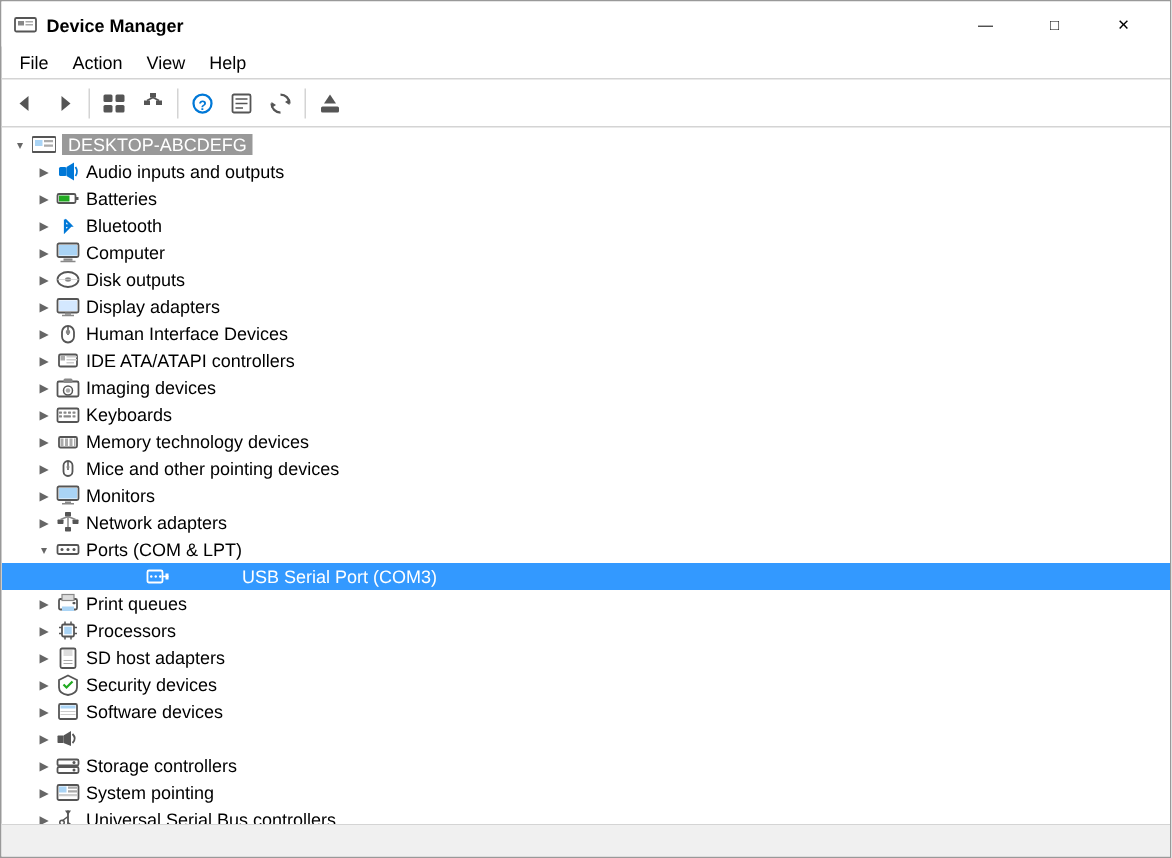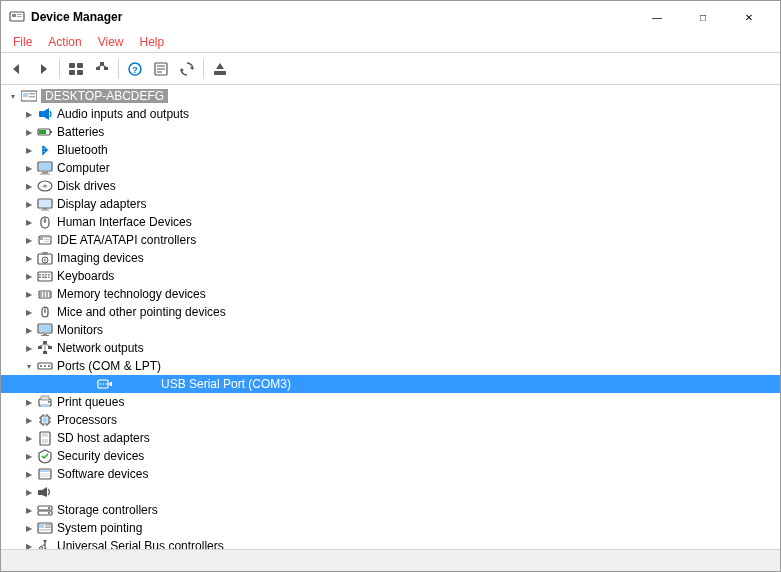--- a/index.html
+++ b/index.html
@@ -58,21 +58,21 @@
       display: flex;
       padding: 2px 4px;
       border-bottom: 1px solid #d4d4d4;
       height: 22px;
       align-items: center;
     }
     .menu-item {
       padding: 2px 8px;
       cursor: pointer;
       font-size: 12px;
-      color: #ef4444;
+      color: #000000;
       text-decoration: none;
     }
     .toolbar {
       display: flex;
       padding: 2px 4px;
       border-bottom: 1px solid #d4d4d4;
       gap: 2px;
       height: 32px;
       align-items: center;
     }
@@ -321,21 +321,21 @@
 
       <div class="tree-item indent-2">
         <div class="expand-btn">▶</div>
         <div class="item-icon">
           <svg width="16" height="16" viewBox="0 0 16 16">
             <ellipse cx="8" cy="8" rx="7" ry="5" fill="none" stroke="#555" stroke-width="1.2"></ellipse>
             <ellipse cx="8" cy="8" rx="2" ry="1.5" fill="#888"></ellipse>
             <line x1="1" y1="8" x2="15" y2="8" stroke="#ccc" stroke-width="0.5"></line>
           </svg>
         </div>
-        <span class="item-label">Disk drives</span>
+        <span class="item-label">Disk outputs</span>
       </div>
 
       <div class="tree-item indent-2">
         <div class="expand-btn">▶</div>
         <div class="item-icon">
           <svg width="16" height="16" viewBox="0 0 16 16">
             <rect x="1" y="3" width="14" height="9" rx="1" fill="none" stroke="#555" stroke-width="1.2"></rect>
             <rect x="2" y="4" width="12" height="7" fill="#d4e8ff"></rect>
             <rect x="6" y="12" width="4" height="1.5" fill="#888"></rect>
             <line x1="4" y1="14" x2="12" y2="14" stroke="#888" stroke-width="1"></line>
@@ -445,21 +445,21 @@
           <svg width="16" height="16" viewBox="0 0 16 16">
             <rect x="6" y="1" width="4" height="3" rx="0.5" fill="#555"></rect>
             <rect x="1" y="6" width="4" height="3" rx="0.5" fill="#555"></rect>
             <rect x="11" y="6" width="4" height="3" rx="0.5" fill="#555"></rect>
             <rect x="6" y="11" width="4" height="3" rx="0.5" fill="#555"></rect>
             <line x1="8" y1="4" x2="3" y2="6" stroke="#888" stroke-width="1"></line>
             <line x1="8" y1="4" x2="13" y2="6" stroke="#888" stroke-width="1"></line>
             <line x1="8" y1="4" x2="8" y2="11" stroke="#888" stroke-width="1"></line>
           </svg>
         </div>
-        <span class="item-label">Network outputs</span>
+        <span class="item-label">Network adapters</span>
       </div>
 
       <div class="tree-item indent-2">
         <div class="expand-btn">▾</div>
         <div class="item-icon">
           <svg width="16" height="16" viewBox="0 0 16 16">
             <rect x="1" y="5" width="14" height="6" rx="1" fill="none" stroke="#555" stroke-width="1.2"></rect>
             <circle cx="4" cy="8" r="1" fill="#555"></circle>
             <circle cx="8" cy="8" r="1" fill="#555"></circle>
             <circle cx="12" cy="8" r="1" fill="#555"></circle>

